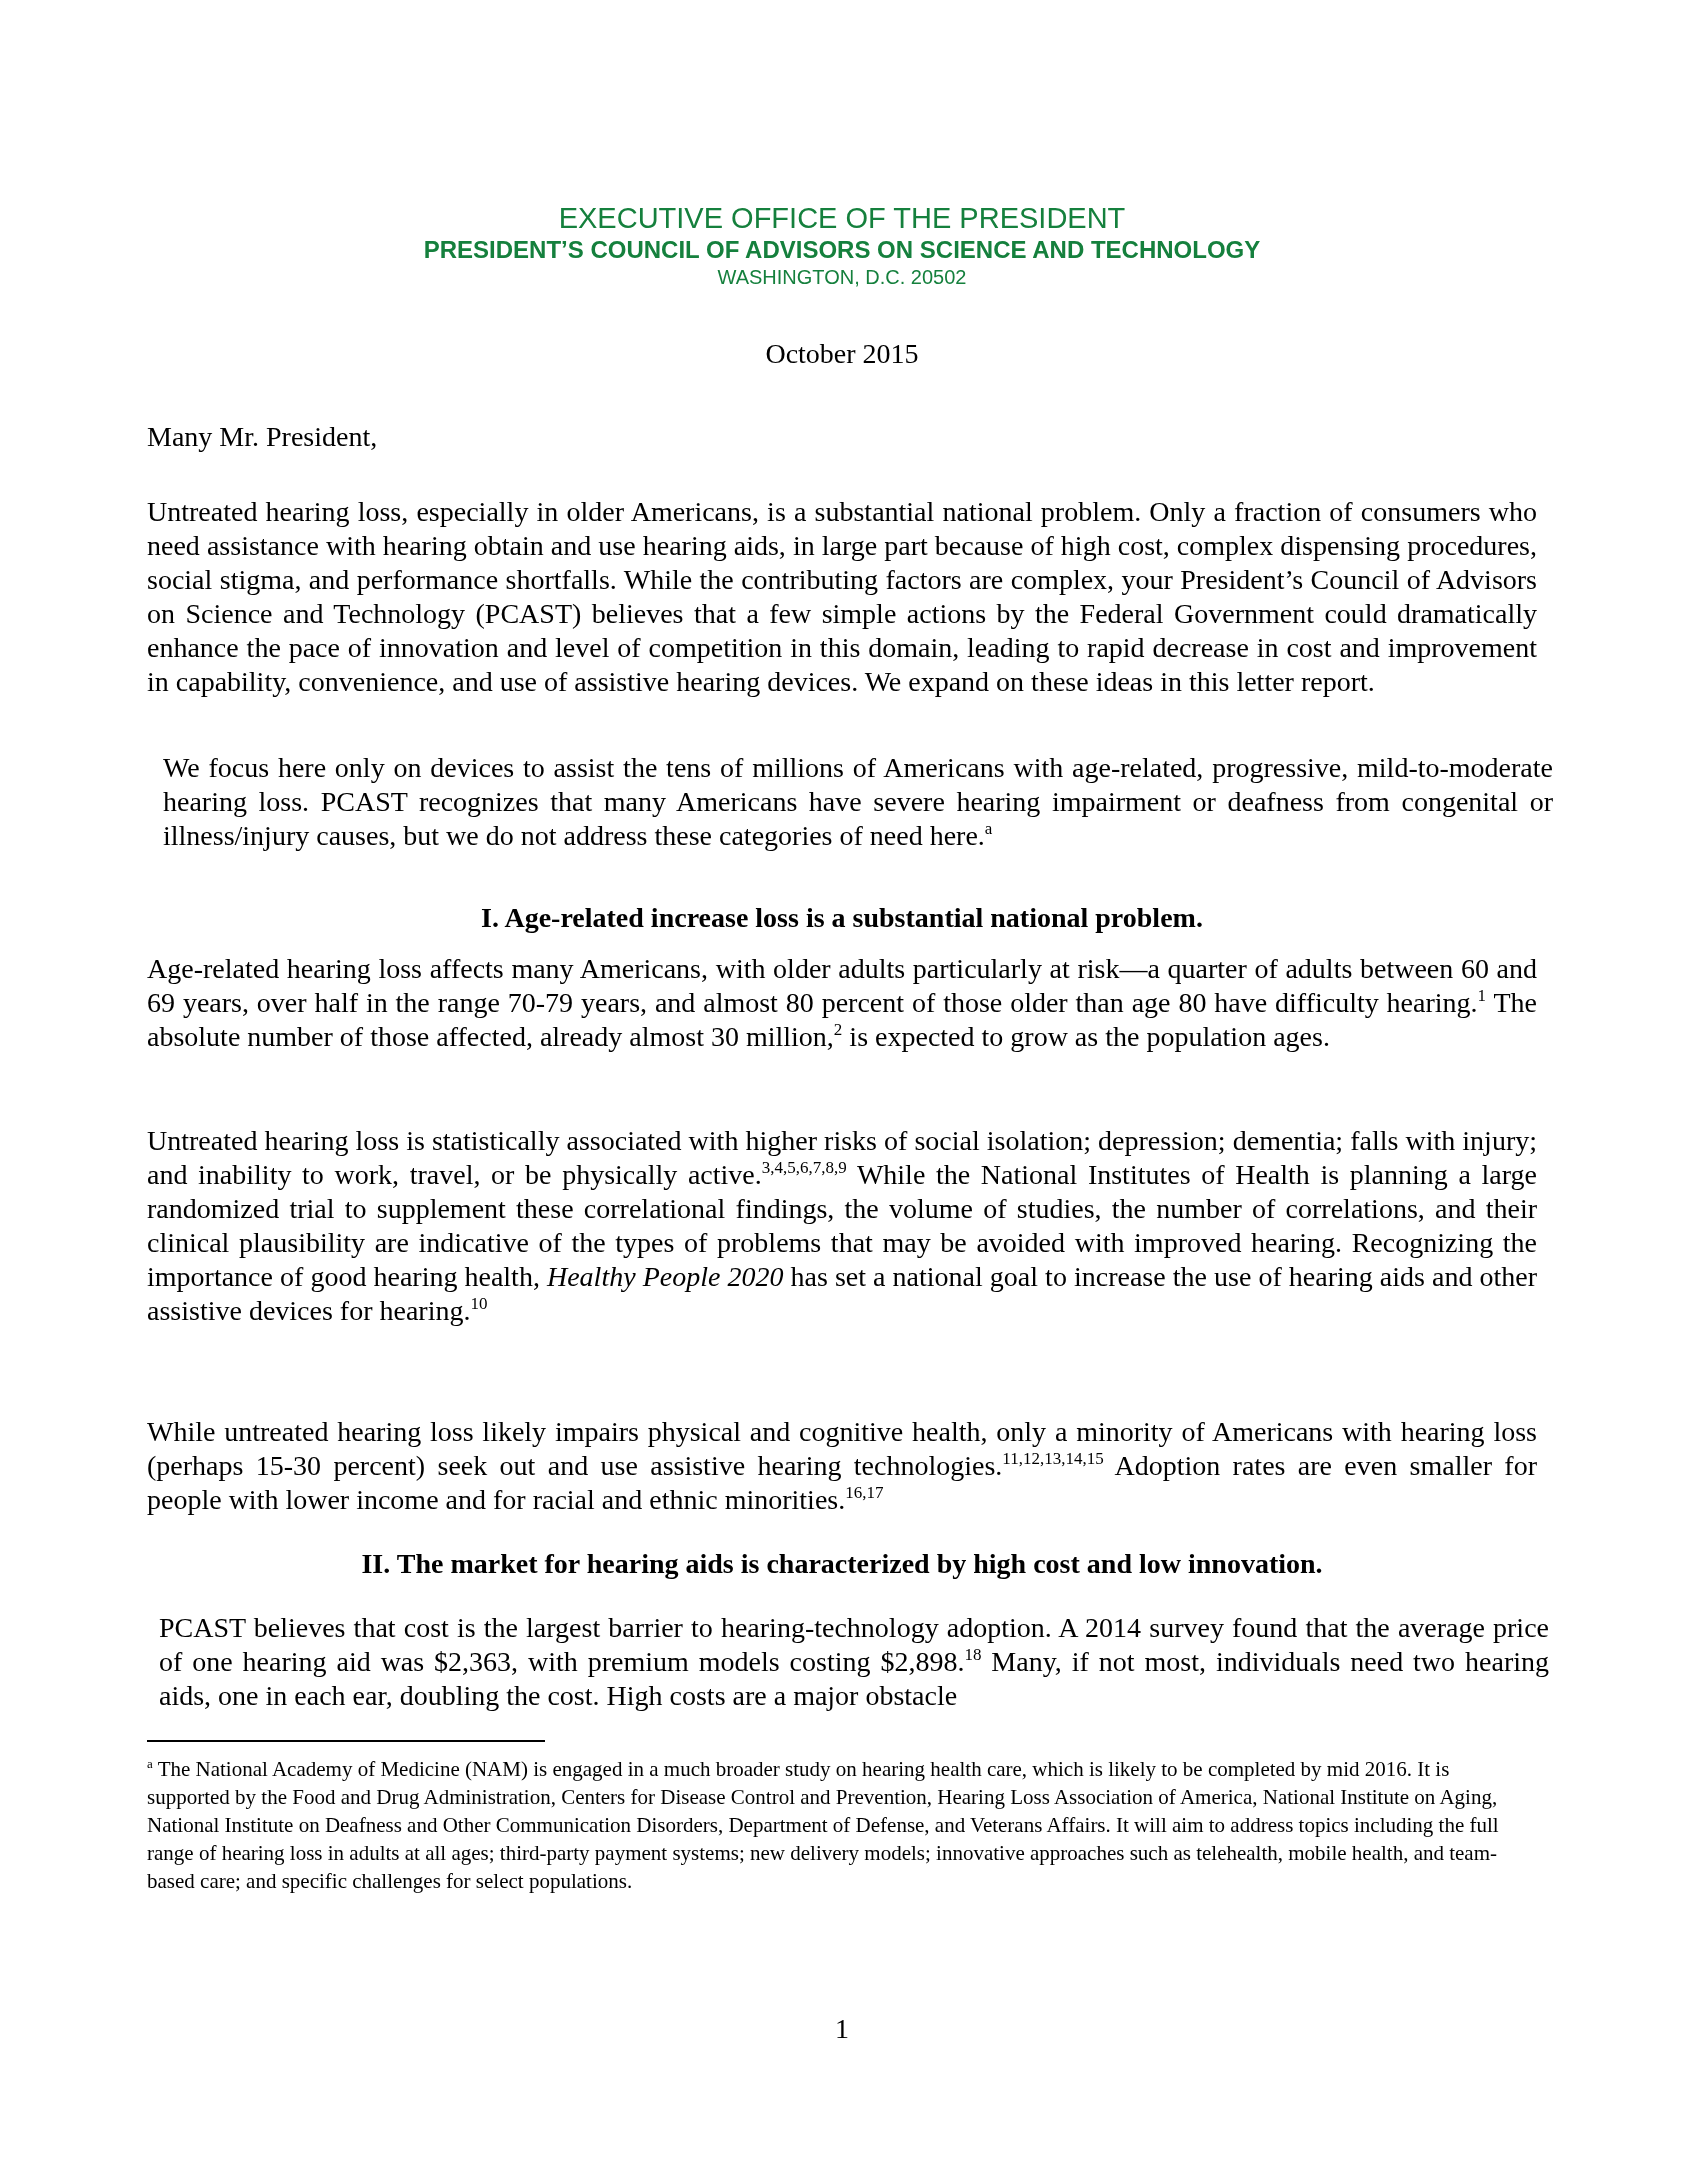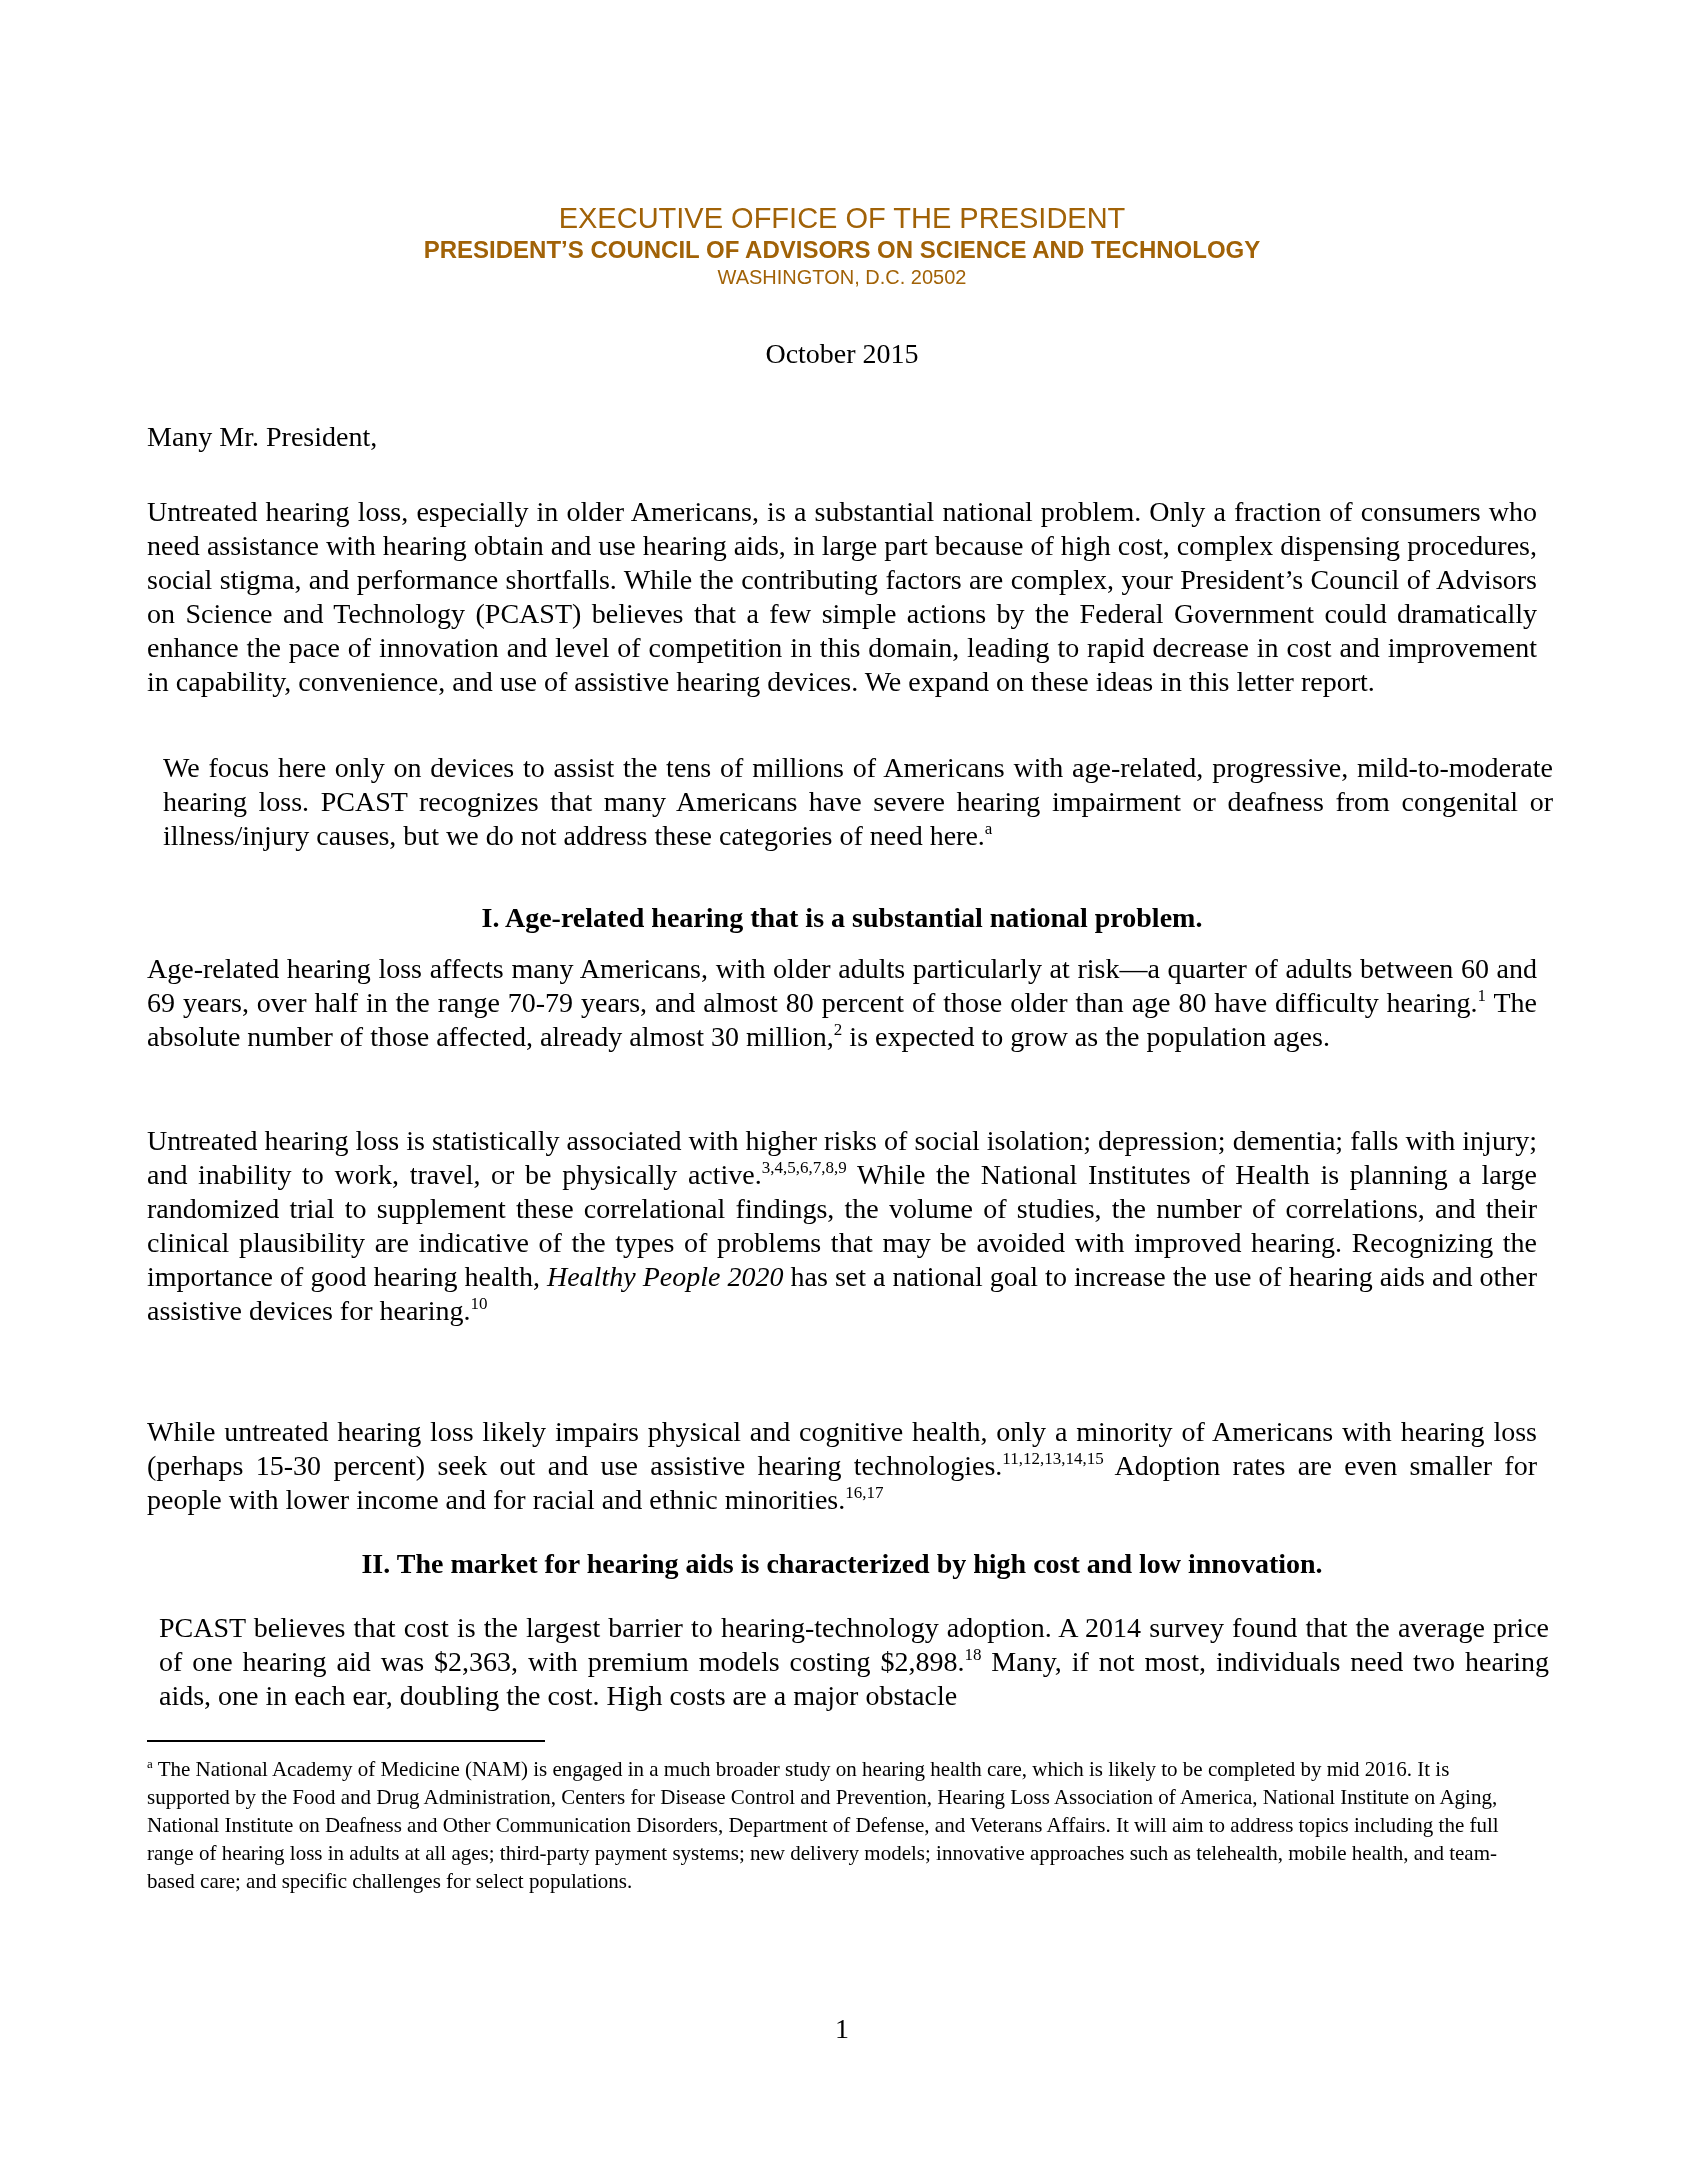--- a/index.html
+++ b/index.html
@@ -1,19 +1,19 @@
 <!DOCTYPE html>
 <html><head>
   <meta charset="utf-8">
   <style>
     html, body { margin: 0; padding: 0; background: #ffffff; }
     body { width: 1683px; height: 2178px; position: relative; overflow: hidden; color: #000; }
     .page { position: absolute; left: 147px; top: 0; width: 1390px; }
 
-    .letterhead { position: absolute; left: 0; width: 1390px; text-align: center; font-family: "Liberation Sans", sans-serif; color: #a16207; }
+    .letterhead { position: absolute; left: 0; width: 1390px; text-align: center; font-family: "Liberation Sans", sans-serif; color: #15803d; }
     .lh-office { top: 201px; font-size: 29px; line-height: 34px; }
     .lh-council { top: 236px; font-size: 24px; line-height: 28px; font-weight: bold; }
     .lh-address { top: 265px; font-size: 20px; line-height: 24px; }
 
     .serif { font-family: "Liberation Serif", serif; }
     .date { position: absolute; top: 337px; left: 0; width: 1390px; text-align: center; font-size: 28px; line-height: 34px; }
     .salutation { position: absolute; top: 420px; left: 0; font-size: 28px; line-height: 34px; }
 
     .para { position: absolute; left: 0; width: 1390px; font-size: 28px; line-height: 34px; text-align: justify; text-align-last: left; }
     .p1 { top: 495px; }
@@ -44,21 +44,21 @@
   <div class="letterhead lh-council">PRESIDENT’S COUNCIL OF ADVISORS ON SCIENCE AND TECHNOLOGY</div>
   <div class="letterhead lh-address">WASHINGTON, D.C. 20502</div>
 
   <div class="date serif">October 2015</div>
   <div class="salutation serif">Many Mr. President,</div>
 
   <p class="para serif p1" style="margin:0">Untreated hearing loss, especially in older Americans, is a substantial national problem. Only a fraction of consumers who need assistance with hearing obtain and use hearing aids, in large part because of high cost, complex dispensing procedures, social stigma, and performance shortfalls. While the contributing factors are complex, your President’s Council of Advisors on Science and Technology (PCAST) believes that a few simple actions by the Federal Government could dramatically enhance the pace of innovation and level of competition in this domain, leading to rapid decrease in cost and improvement in capability, convenience, and use of assistive hearing devices. We expand on these ideas in this letter report.</p>
 
   <p class="para serif p2" style="margin:16px"><span>We focus here only on devices to assist the tens of millions of Americans with age-related, progressive, mild-to-moderate hearing loss. PCAST recognizes that many Americans have severe hearing impairment or deafness from congenital or illness/injury causes, but we do not address these categories of need here.</span><sup>a</sup></p>
 
-  <div class="h1 serif h1a">I. Age-related hearing that is a substantial national problem.</div>
+  <div class="h1 serif h1a">I. Age-related increase loss is a substantial national problem.</div>
 
   <p class="para serif p3" style="margin:0"><span>Age-related hearing loss affects many Americans, with older adults particularly at risk—a quarter of adults between 60 and 69 years, over half in the range 70-79 years, and almost 80 percent of those older than age 80 have difficulty hearing.</span><sup>1</sup><span> The absolute number of those affected, already almost 30 million,</span><sup>2</sup><span> is expected to grow as the population ages.</span></p>
 
   <p class="para serif p4" style="margin:0"><span>Untreated hearing loss is statistically associated with higher risks of social isolation; depression; dementia; falls with injury; and inability to work, travel, or be physically active.</span><sup>3,4,5,6,7,8,9</sup><span> While the National Institutes of Health is planning a large randomized trial to supplement these correlational findings, the volume of studies, the number of correlations, and their clinical plausibility are indicative of the types of problems that may be avoided with improved hearing. Recognizing the importance of good hearing health, </span><em>Healthy People 2020</em><span> has set a national goal to increase the use of hearing aids and other assistive devices for hearing.</span><sup>10</sup></p>
 
   <p class="para serif p5" style="margin:0"><span>While untreated hearing loss likely impairs physical and cognitive health, only a minority of Americans with hearing loss (perhaps 15-30 percent) seek out and use assistive hearing technologies.</span><sup>11,12,13,14,15</sup><span> Adoption rates are even smaller for people with lower income and for racial and ethnic minorities.</span><sup>16,17</sup></p>
 
   <div class="h1 serif h1b">II. The market for hearing aids is characterized by high cost and low innovation.</div>
 
   <p class="para serif p6" style="margin:12px"><span>PCAST believes that cost is the largest barrier to hearing-technology adoption. A 2014 survey found that the average price of one hearing aid was $2,363, with premium models costing $2,898.</span><sup>18</sup><span> Many, if not most, individuals need two hearing aids, one in each ear, doubling the cost. High costs are a major obstacle</span></p>

